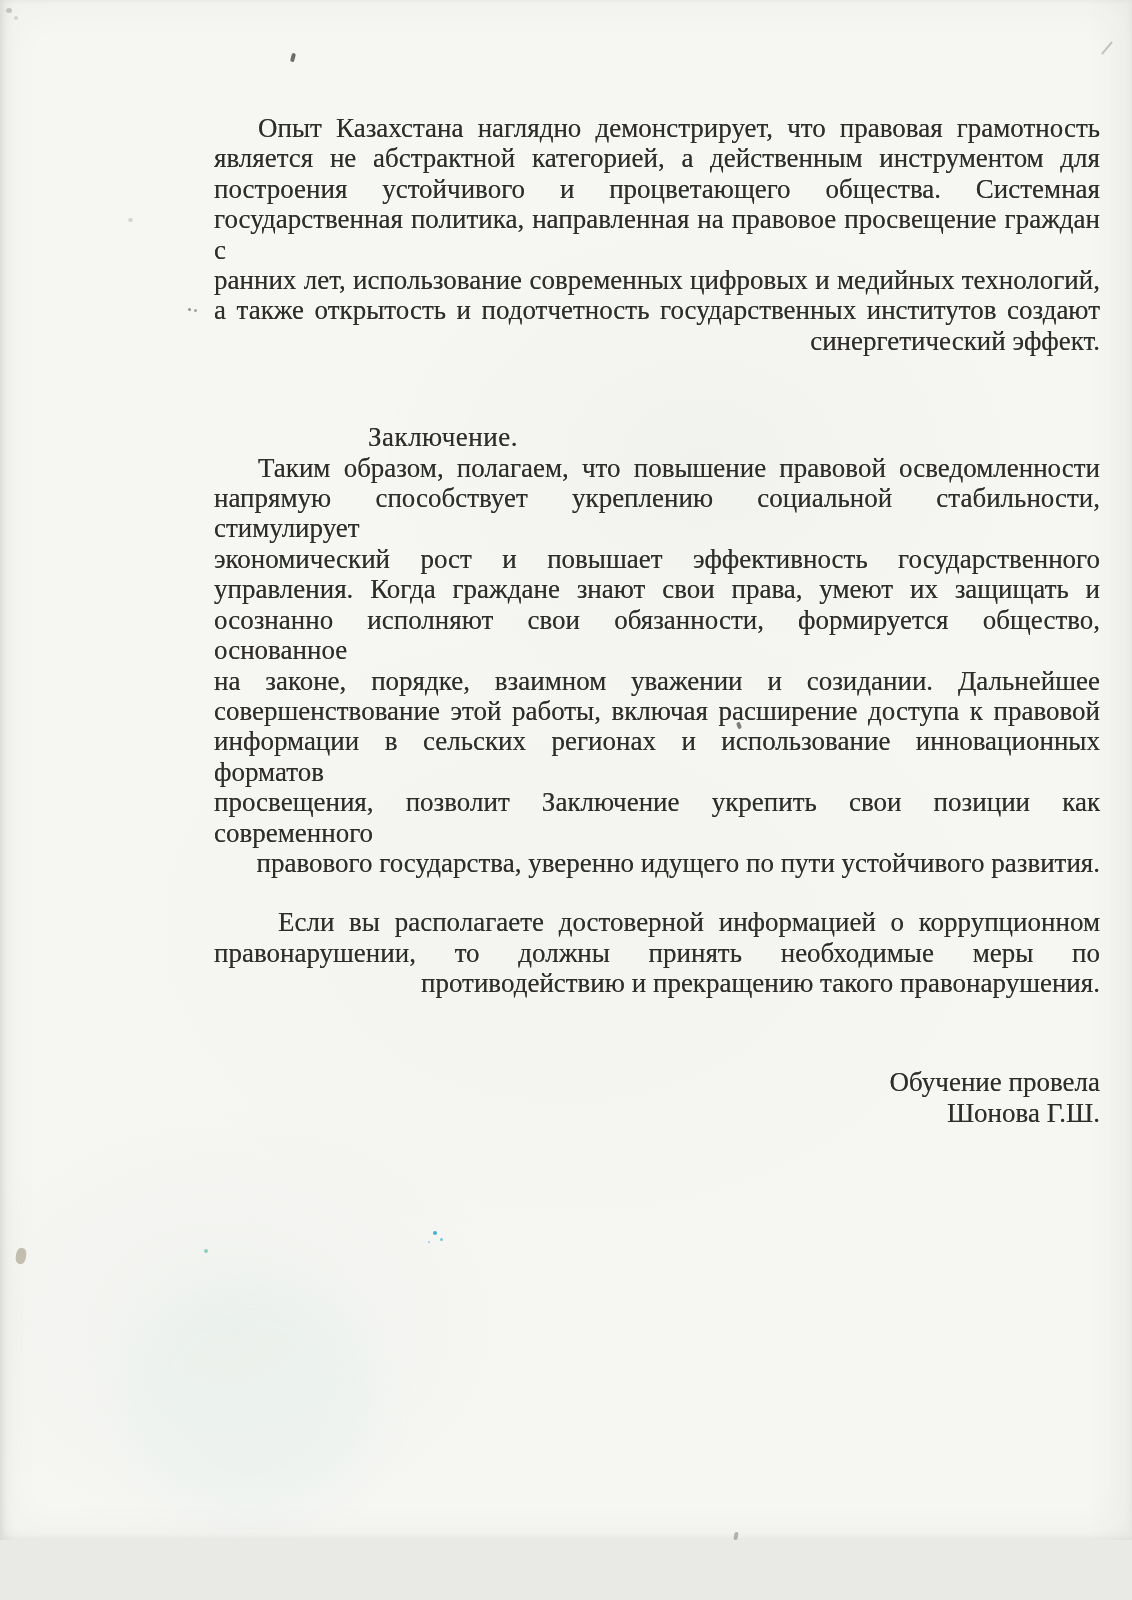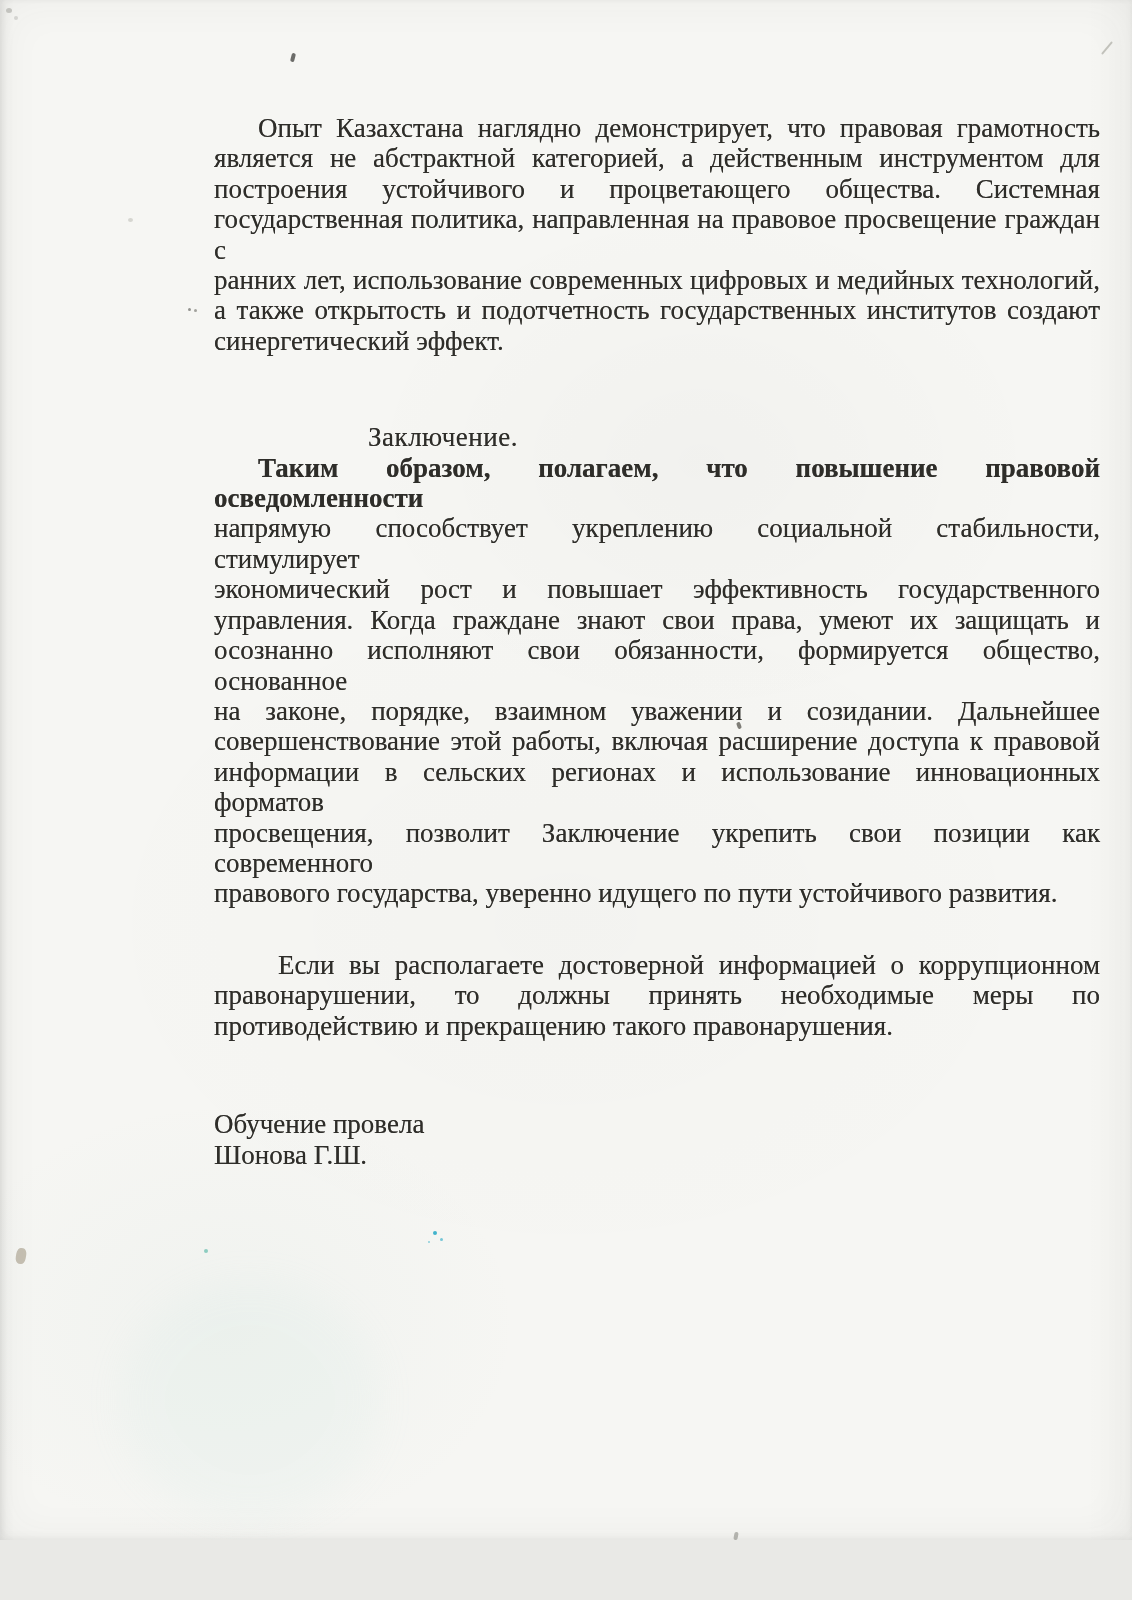--- a/index.html
+++ b/index.html
@@ -18,31 +18,31 @@
     font-family:"Liberation Serif","DejaVu Serif",serif;
     color:#2e2d29;
   }
   .text-block{
     position:absolute;
     left:214px;top:113px;width:886px;
     font-size:27px;
     line-height:30.4px;
     text-shadow:0 0 0.6px rgba(46,45,41,0.65);
   }
-  .tline{min-height:30.4px;text-align:left;}
+  .tline{min-height:30.4px;text-align:right;}
   .tline.just{text-align:justify;text-align-last:justify;}
   .para{margin:0;padding:0;}
   .heading-line{
     font-weight:normal;
     min-height:30.4px;
     margin-top:66px;
     text-indent:154px;
     letter-spacing:0.5px;
   }
-  .para-3{margin-top:41px;}
+  .para-3{margin-top:29px;}
   .signature{margin-top:68px;line-height:31px;}
   .artifact{position:absolute;pointer-events:none;}
 </style>
 </head>
 <body>
 
 <div class="page">
   <div class="text-block">
 
     <div class="para para-1">
@@ -51,21 +51,21 @@
         <div class="tline just">построения устойчивого и процветающего общества. Системная</div>
         <div class="tline just">государственная политика, направленная на правовое просвещение граждан с</div>
         <div class="tline just">ранних лет, использование современных цифровых и медийных технологий,</div>
         <div class="tline just">а также открытость и подотчетность государственных институтов создают</div>
         <div class="tline">синергетический эффект.</div>
       </div>
 
     <div class="heading-line">Заключение.</div>
 
     <div class="para para-2">
-        <div class="tline just" style="text-indent: 44px; font-weight: bold;">Таким образом, полагаем, что повышение правовой осведомленности</div>
+        <div class="tline just" style="text-indent: 44px;">Таким образом, полагаем, что повышение правовой осведомленности</div>
         <div class="tline just">напрямую способствует укреплению социальной стабильности, стимулирует</div>
         <div class="tline just">экономический рост и повышает эффективность государственного</div>
         <div class="tline just">управления. Когда граждане знают свои права, умеют их защищать и</div>
         <div class="tline just">осознанно исполняют свои обязанности, формируется общество, основанное</div>
         <div class="tline just">на законе, порядке, взаимном уважении и созидании. Дальнейшее</div>
         <div class="tline just">совершенствование этой работы, включая расширение доступа к правовой</div>
         <div class="tline just">информации в сельских регионах и использование инновационных форматов</div>
         <div class="tline just">просвещения, позволит Заключение укрепить свои позиции как современного</div>
         <div class="tline">правового государства, уверенно идущего по пути устойчивого развития.</div>
       </div>

